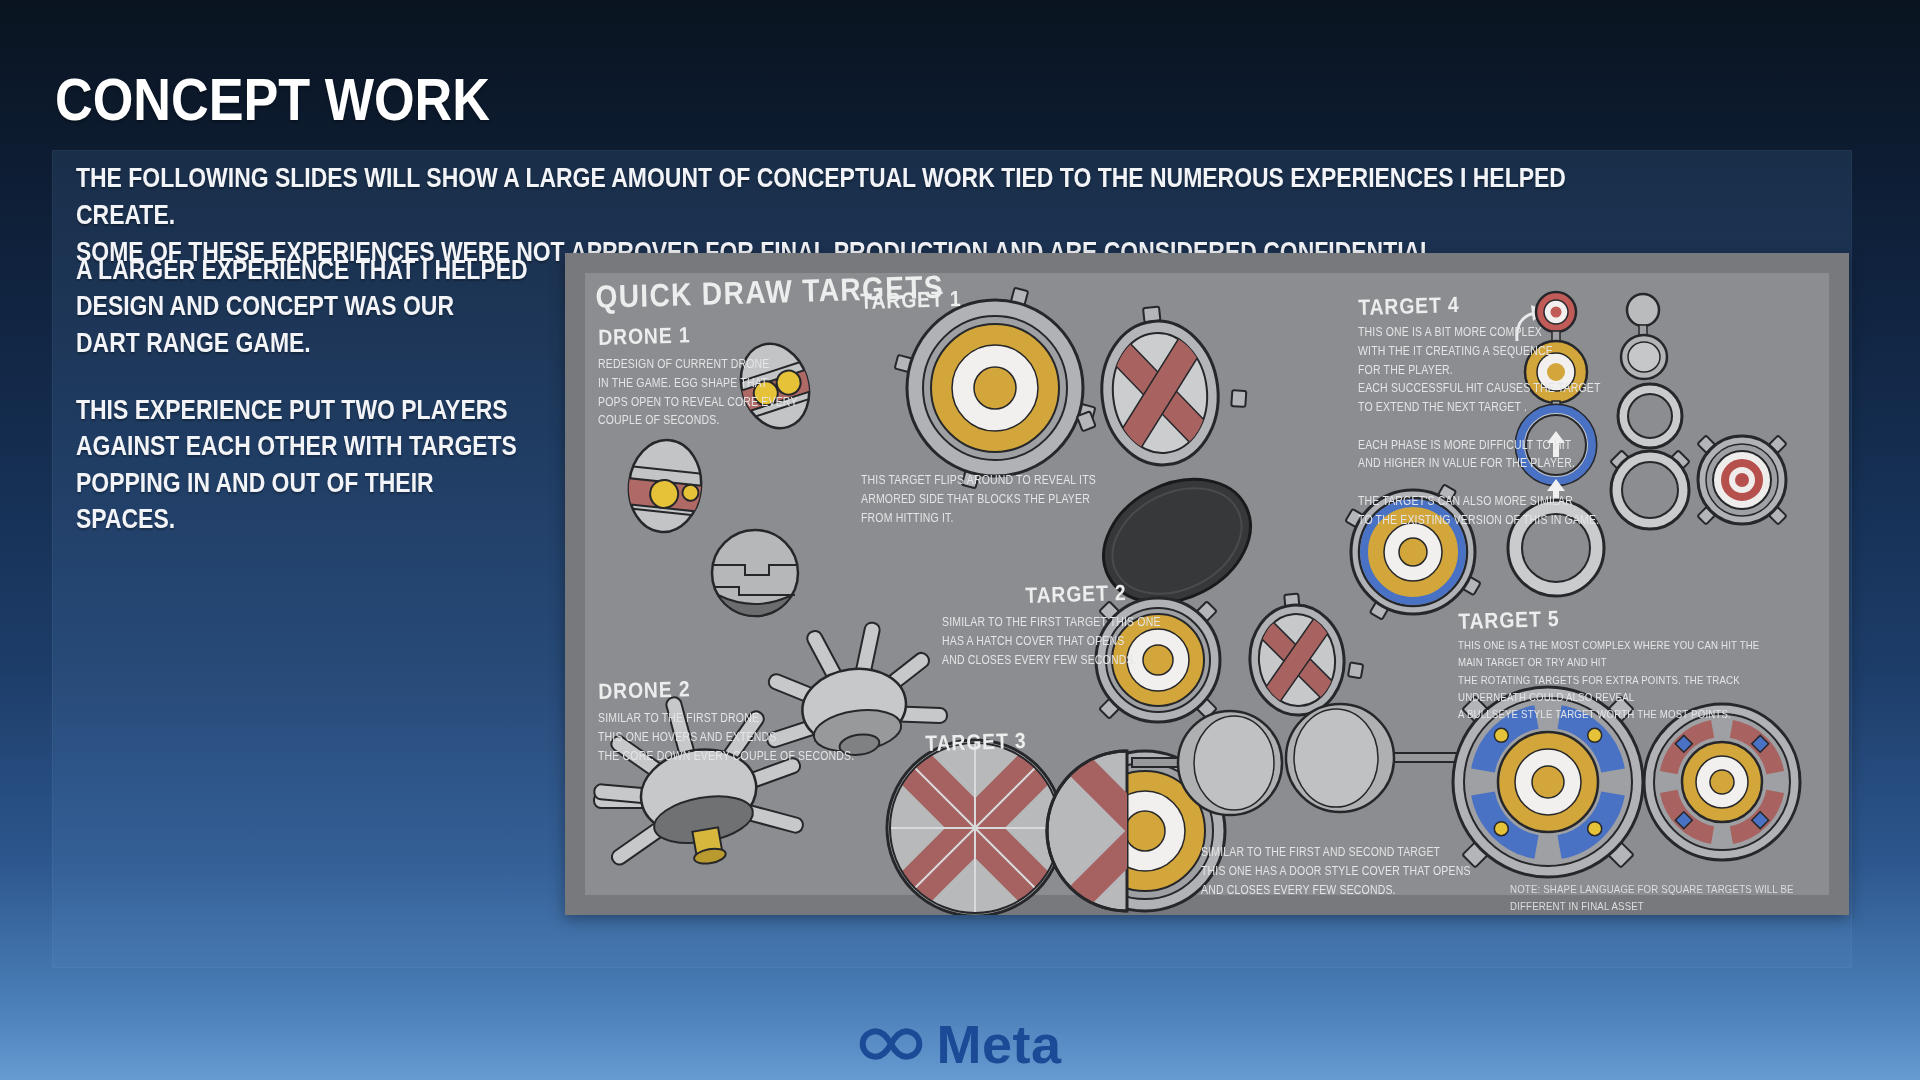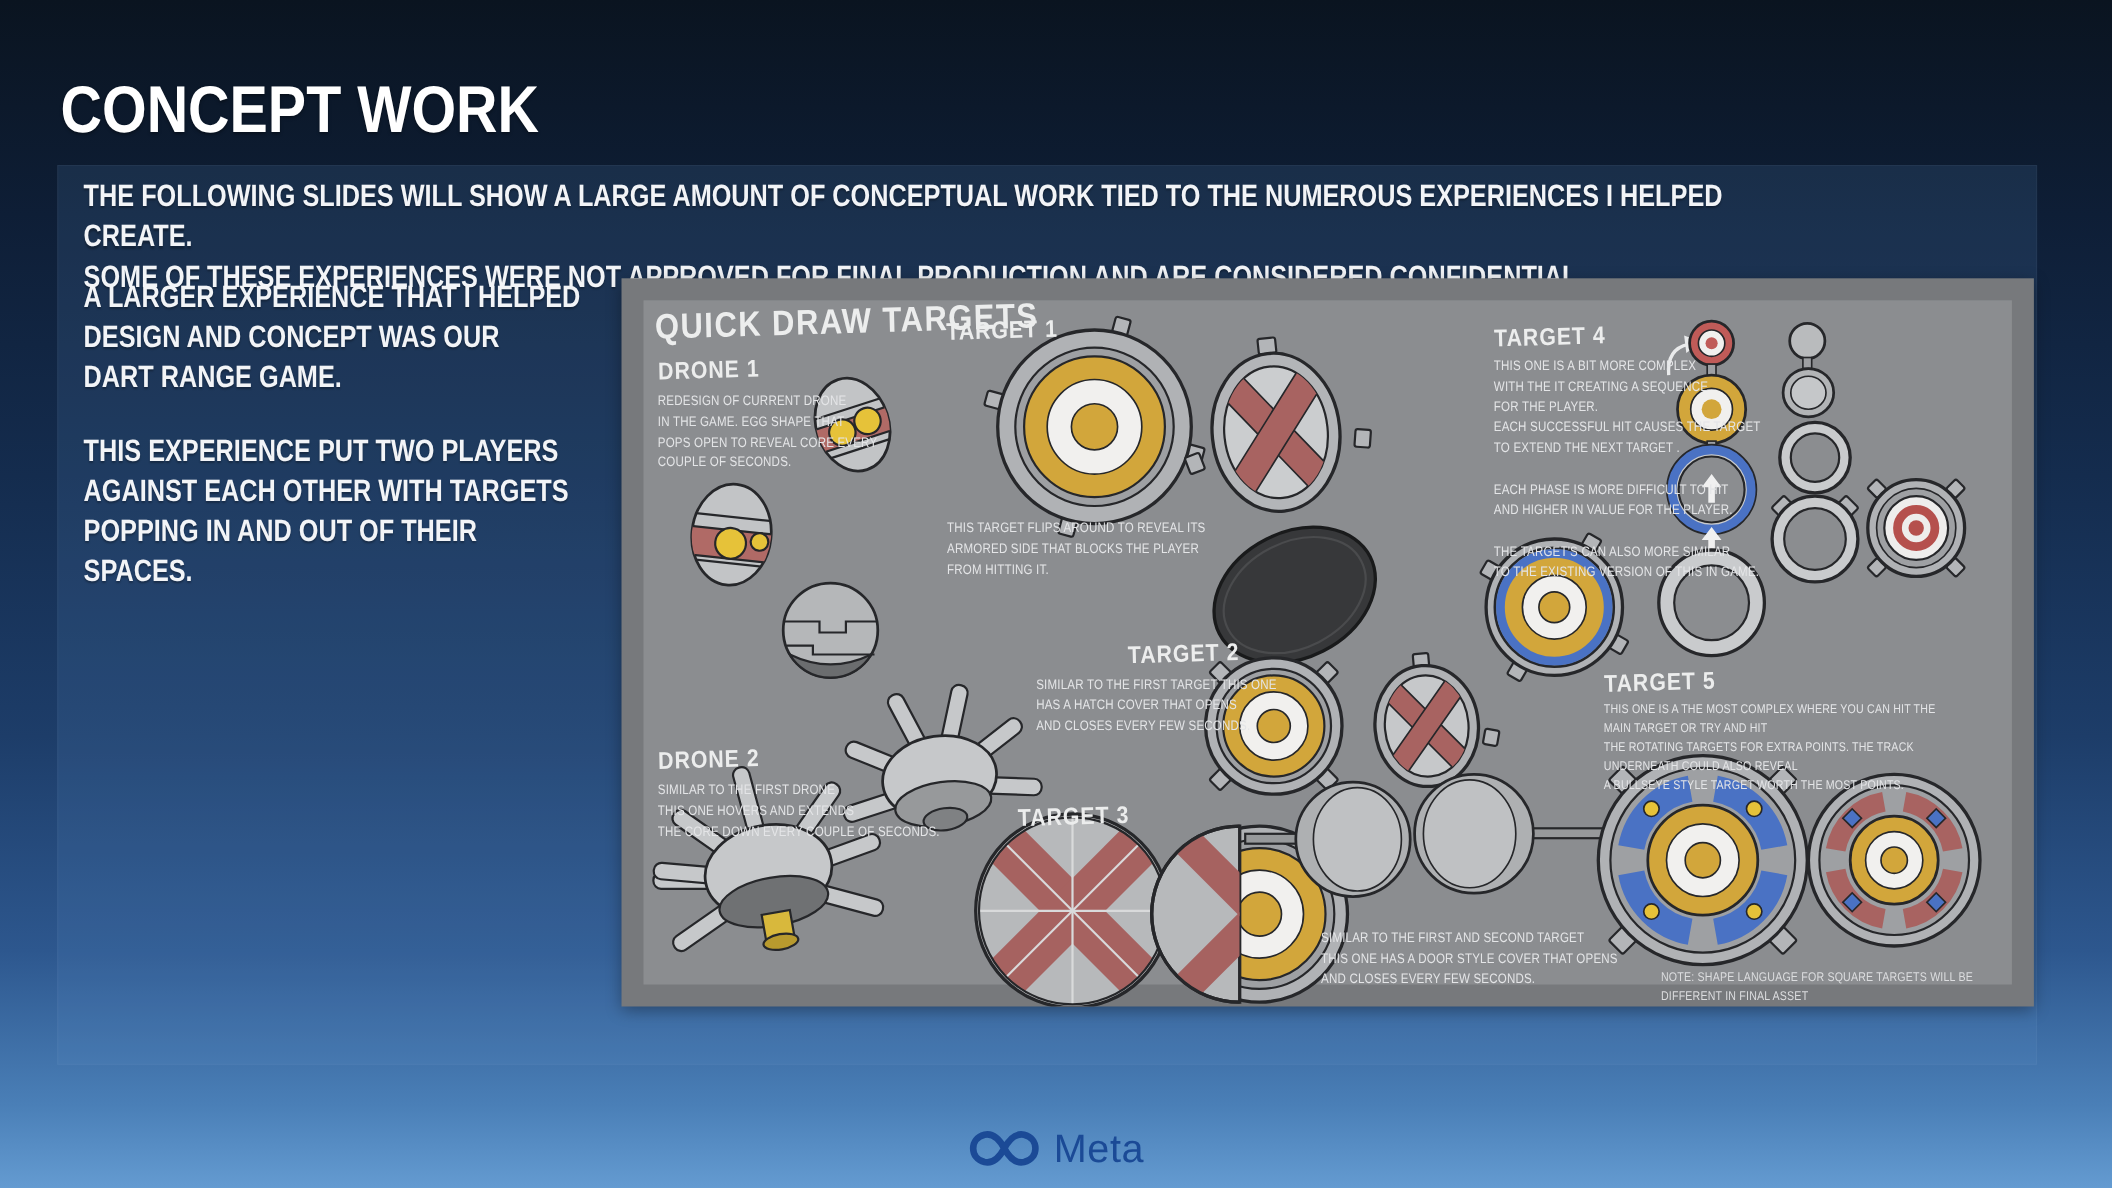--- a/index.html
+++ b/index.html
@@ -53,21 +53,21 @@
     transform:scaleX(0.84);transform-origin:left top;
   }
   .qd-title{font-size:32px;letter-spacing:1.5px;}
   .t5desc{font-size:11.5px;}
   .note{font-size:11.5px;color:#dcdddf;}
   .footer{
     position:absolute;left:0;top:1018px;width:1920px;height:52px;
     display:flex;align-items:center;justify-content:center;gap:12px;
   }
   .brand{
-    color:#1b4a96;font-size:36px;font-weight:400;letter-spacing:0.5px;
+    color:#1b4a96;font-size:54px;font-weight:700;letter-spacing:0.5px;
   }
 </style>
 </head>
 <body>
 
 <div class="slide">
 
   <div class="content-panel"></div>
 
   <h1 class="title">CONCEPT WORK</h1>

